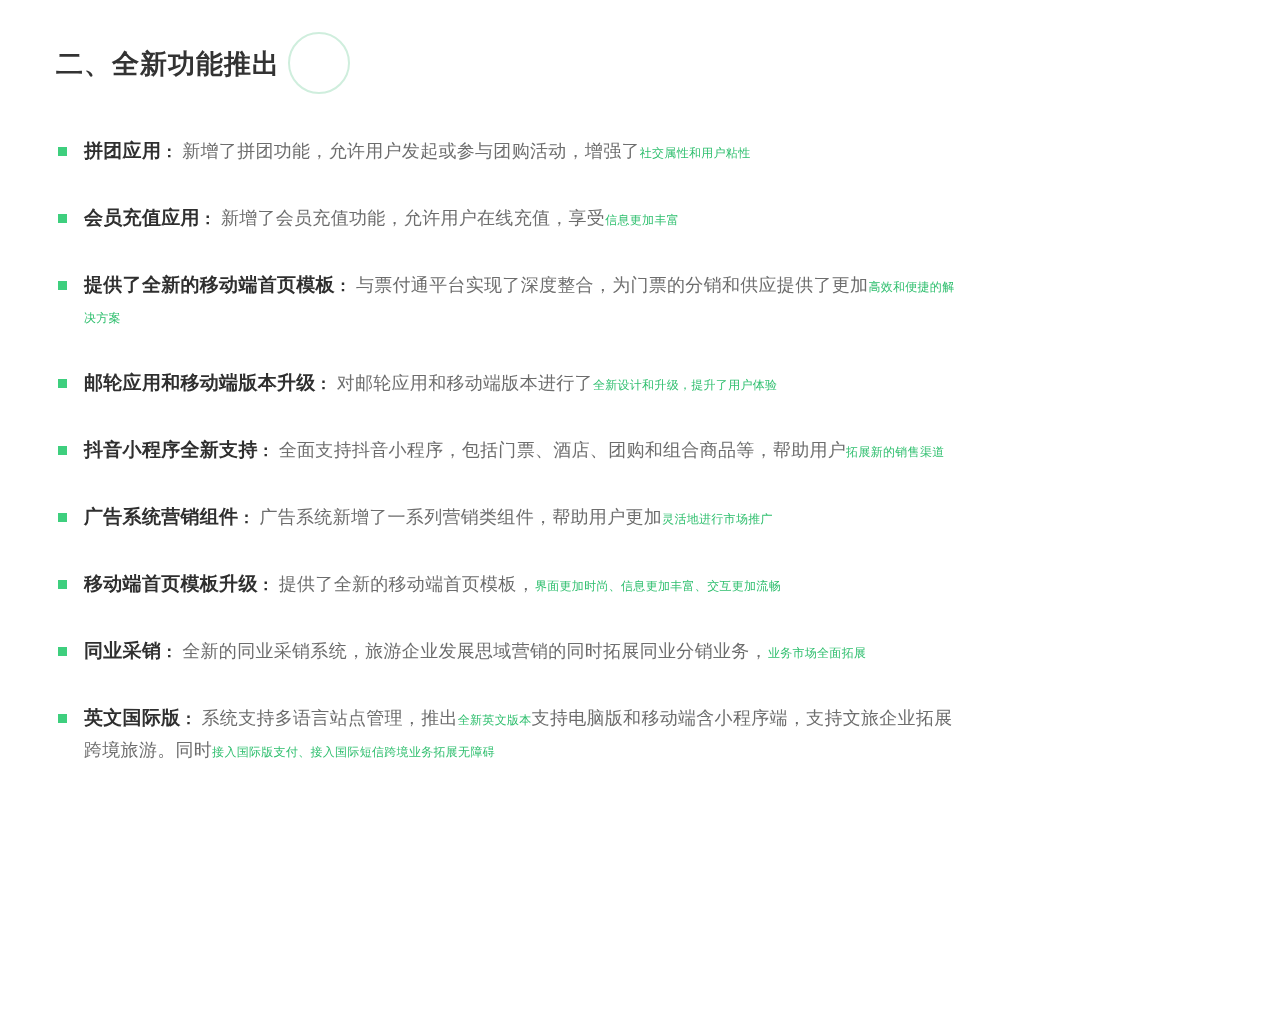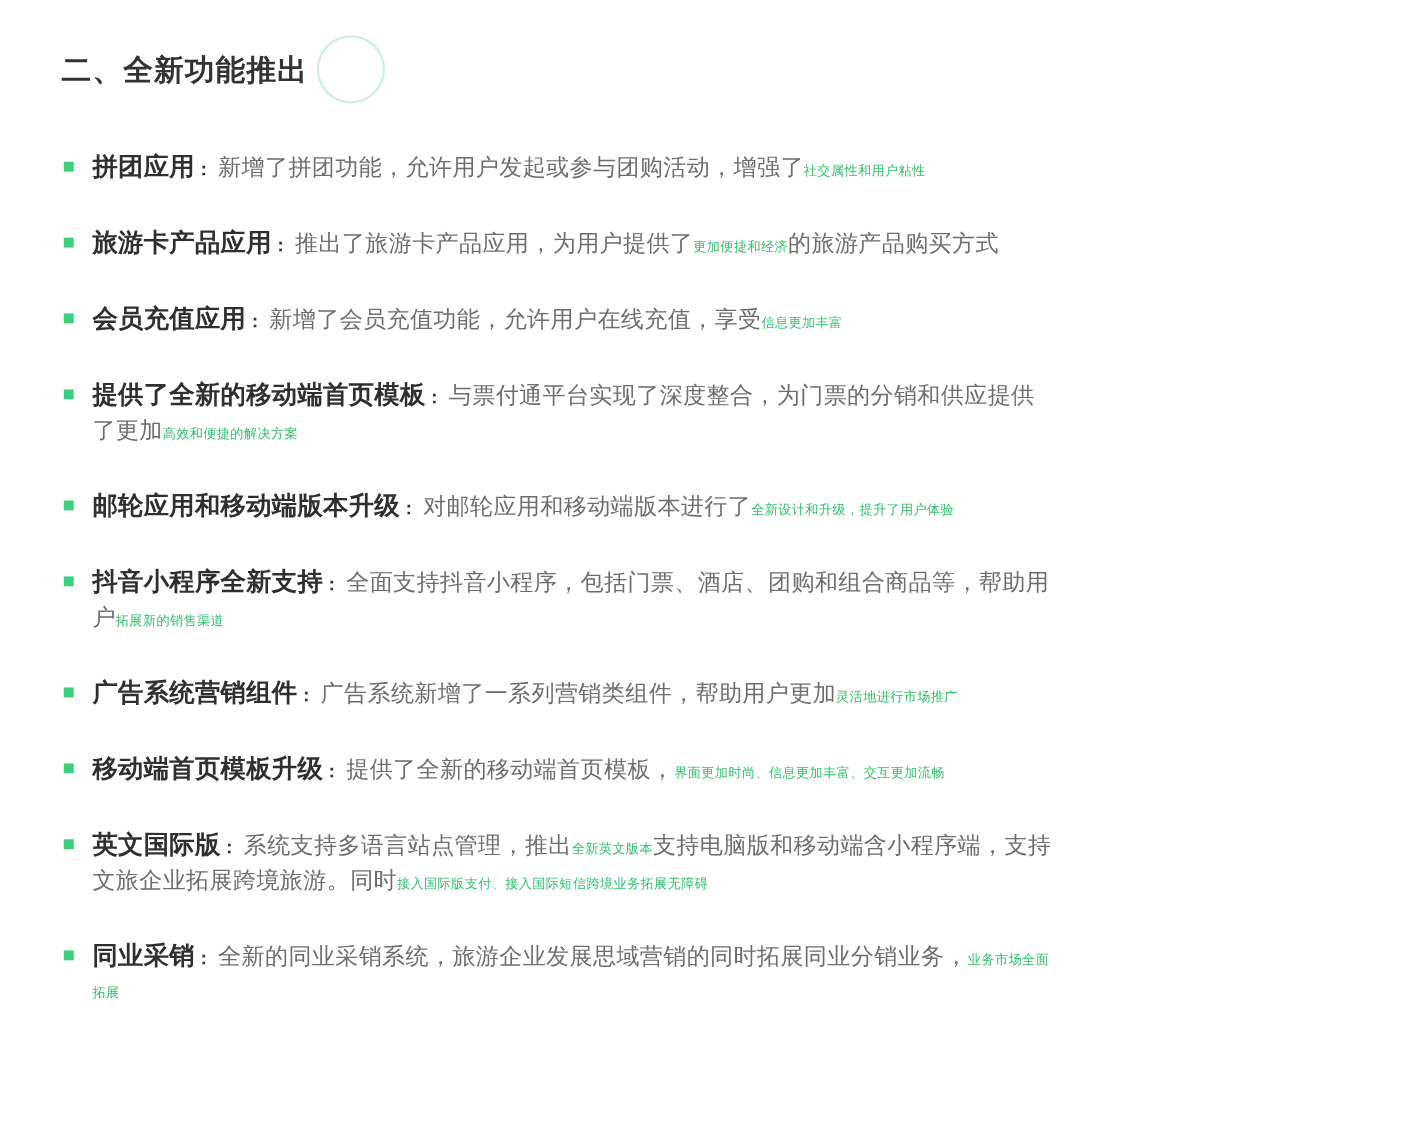--- a/index.html
+++ b/index.html
@@ -77,54 +77,53 @@
     left: 2px;
     top: 11px;
     width: 9px;
     height: 9px;
     background: #3ecf7e;
     display: block;
   }
   .term {
     font-weight: bold;
     color: #2f2f2f;
-    font-size: 23px;
+    font-size: 19px;
   }
   .colon {
     font-weight: bold;
     color: #2f2f2f;
     font-size: 16px;
   }
   .desc {
     color: #6d6d6d;
-    font-size: 21px;
+    font-size: 18px;
     text-align: right;
   }
   .hl {
     color: #2fbf6e;
     font-size: 12px;
   }
 </style>
 </head>
 <body>
 
 <div class="page">
 
   <div class="heading-wrap">
     <span class="deco-circle"></span>
     <h1 class="heading">二、全新功能推出</h1>
   </div>
 
 
   <ul class="features" id="feature-list">
       <li><span class="bullet" style="background: rgb(62, 207, 126);"></span><span class="term">拼团应用</span><span class="colon">：</span> <span class="desc">新增了拼团功能，允许用户发起或参与团购活动，增强了</span><span class="hl">社交属性和用户粘性</span></li>
-      <li><span class="bullet" style="background: rgb(62, 207, 126);"></span><span class="term">旅游卡产品应用</span><span class="colon">：</span> <span class="desc">推出了旅游卡产品应用，为用户提供了</span><span class="hl">更加便捷和经济</span><span class="desc">的旅游产品购买方式</span></li>
       <li><span class="bullet" style="background: rgb(62, 207, 126);"></span><span class="term">会员充值应用</span><span class="colon">：</span> <span class="desc">新增了会员充值功能，允许用户在线充值，享受</span><span class="hl">信息更加丰富</span></li>
       <li><span class="bullet" style="background: rgb(62, 207, 126);"></span><span class="term">提供了全新的移动端首页模板</span><span class="colon">：</span> <span class="desc">与票付通平台实现了深度整合，为门票的分销和供应提供了更加</span><span class="hl">高效和便捷的解决方案</span></li>
       <li><span class="bullet" style="background: rgb(62, 207, 126);"></span><span class="term">邮轮应用和移动端版本升级</span><span class="colon">：</span> <span class="desc">对邮轮应用和移动端版本进行了</span><span class="hl">全新设计和升级，提升了用户体验</span></li>
       <li><span class="bullet" style="background: rgb(62, 207, 126);"></span><span class="term">抖音小程序全新支持</span><span class="colon">：</span> <span class="desc">全面支持抖音小程序，包括门票、酒店、团购和组合商品等，帮助用户</span><span class="hl">拓展新的销售渠道</span></li>
       <li><span class="bullet" style="background: rgb(62, 207, 126);"></span><span class="term">广告系统营销组件</span><span class="colon">：</span> <span class="desc">广告系统新增了一系列营销类组件，帮助用户更加</span><span class="hl">灵活地进行市场推广</span></li>
       <li><span class="bullet" style="background: rgb(62, 207, 126);"></span><span class="term">移动端首页模板升级</span><span class="colon">：</span> <span class="desc">提供了全新的移动端首页模板，</span><span class="hl">界面更加时尚、信息更加丰富、交互更加流畅</span></li>
+      <li><span class="bullet" style="background: rgb(62, 207, 126);"></span><span class="term">同业采销</span><span class="colon">：</span> <span class="desc">全新的同业采销系统，旅游企业发展思域营销的同时拓展同业分销业务，</span><span class="hl">业务市场全面拓展</span></li>
       <li><span class="bullet" style="background: rgb(62, 207, 126);"></span><span class="term">英文国际版</span><span class="colon">：</span> <span class="desc">系统支持多语言站点管理，推出</span><span class="hl">全新英文版本</span><span class="desc">支持电脑版和移动端含小程序端，支持文旅企业拓展跨境旅游。同时</span><span class="hl">接入国际版支付、接入国际短信跨境业务拓展无障碍</span></li>
-      <li><span class="bullet" style="background: rgb(62, 207, 126);"></span><span class="term">同业采销</span><span class="colon">：</span> <span class="desc">全新的同业采销系统，旅游企业发展思域营销的同时拓展同业分销业务，</span><span class="hl">业务市场全面拓展</span></li>
     </ul>
 
 </div>
 
 </body></html>

